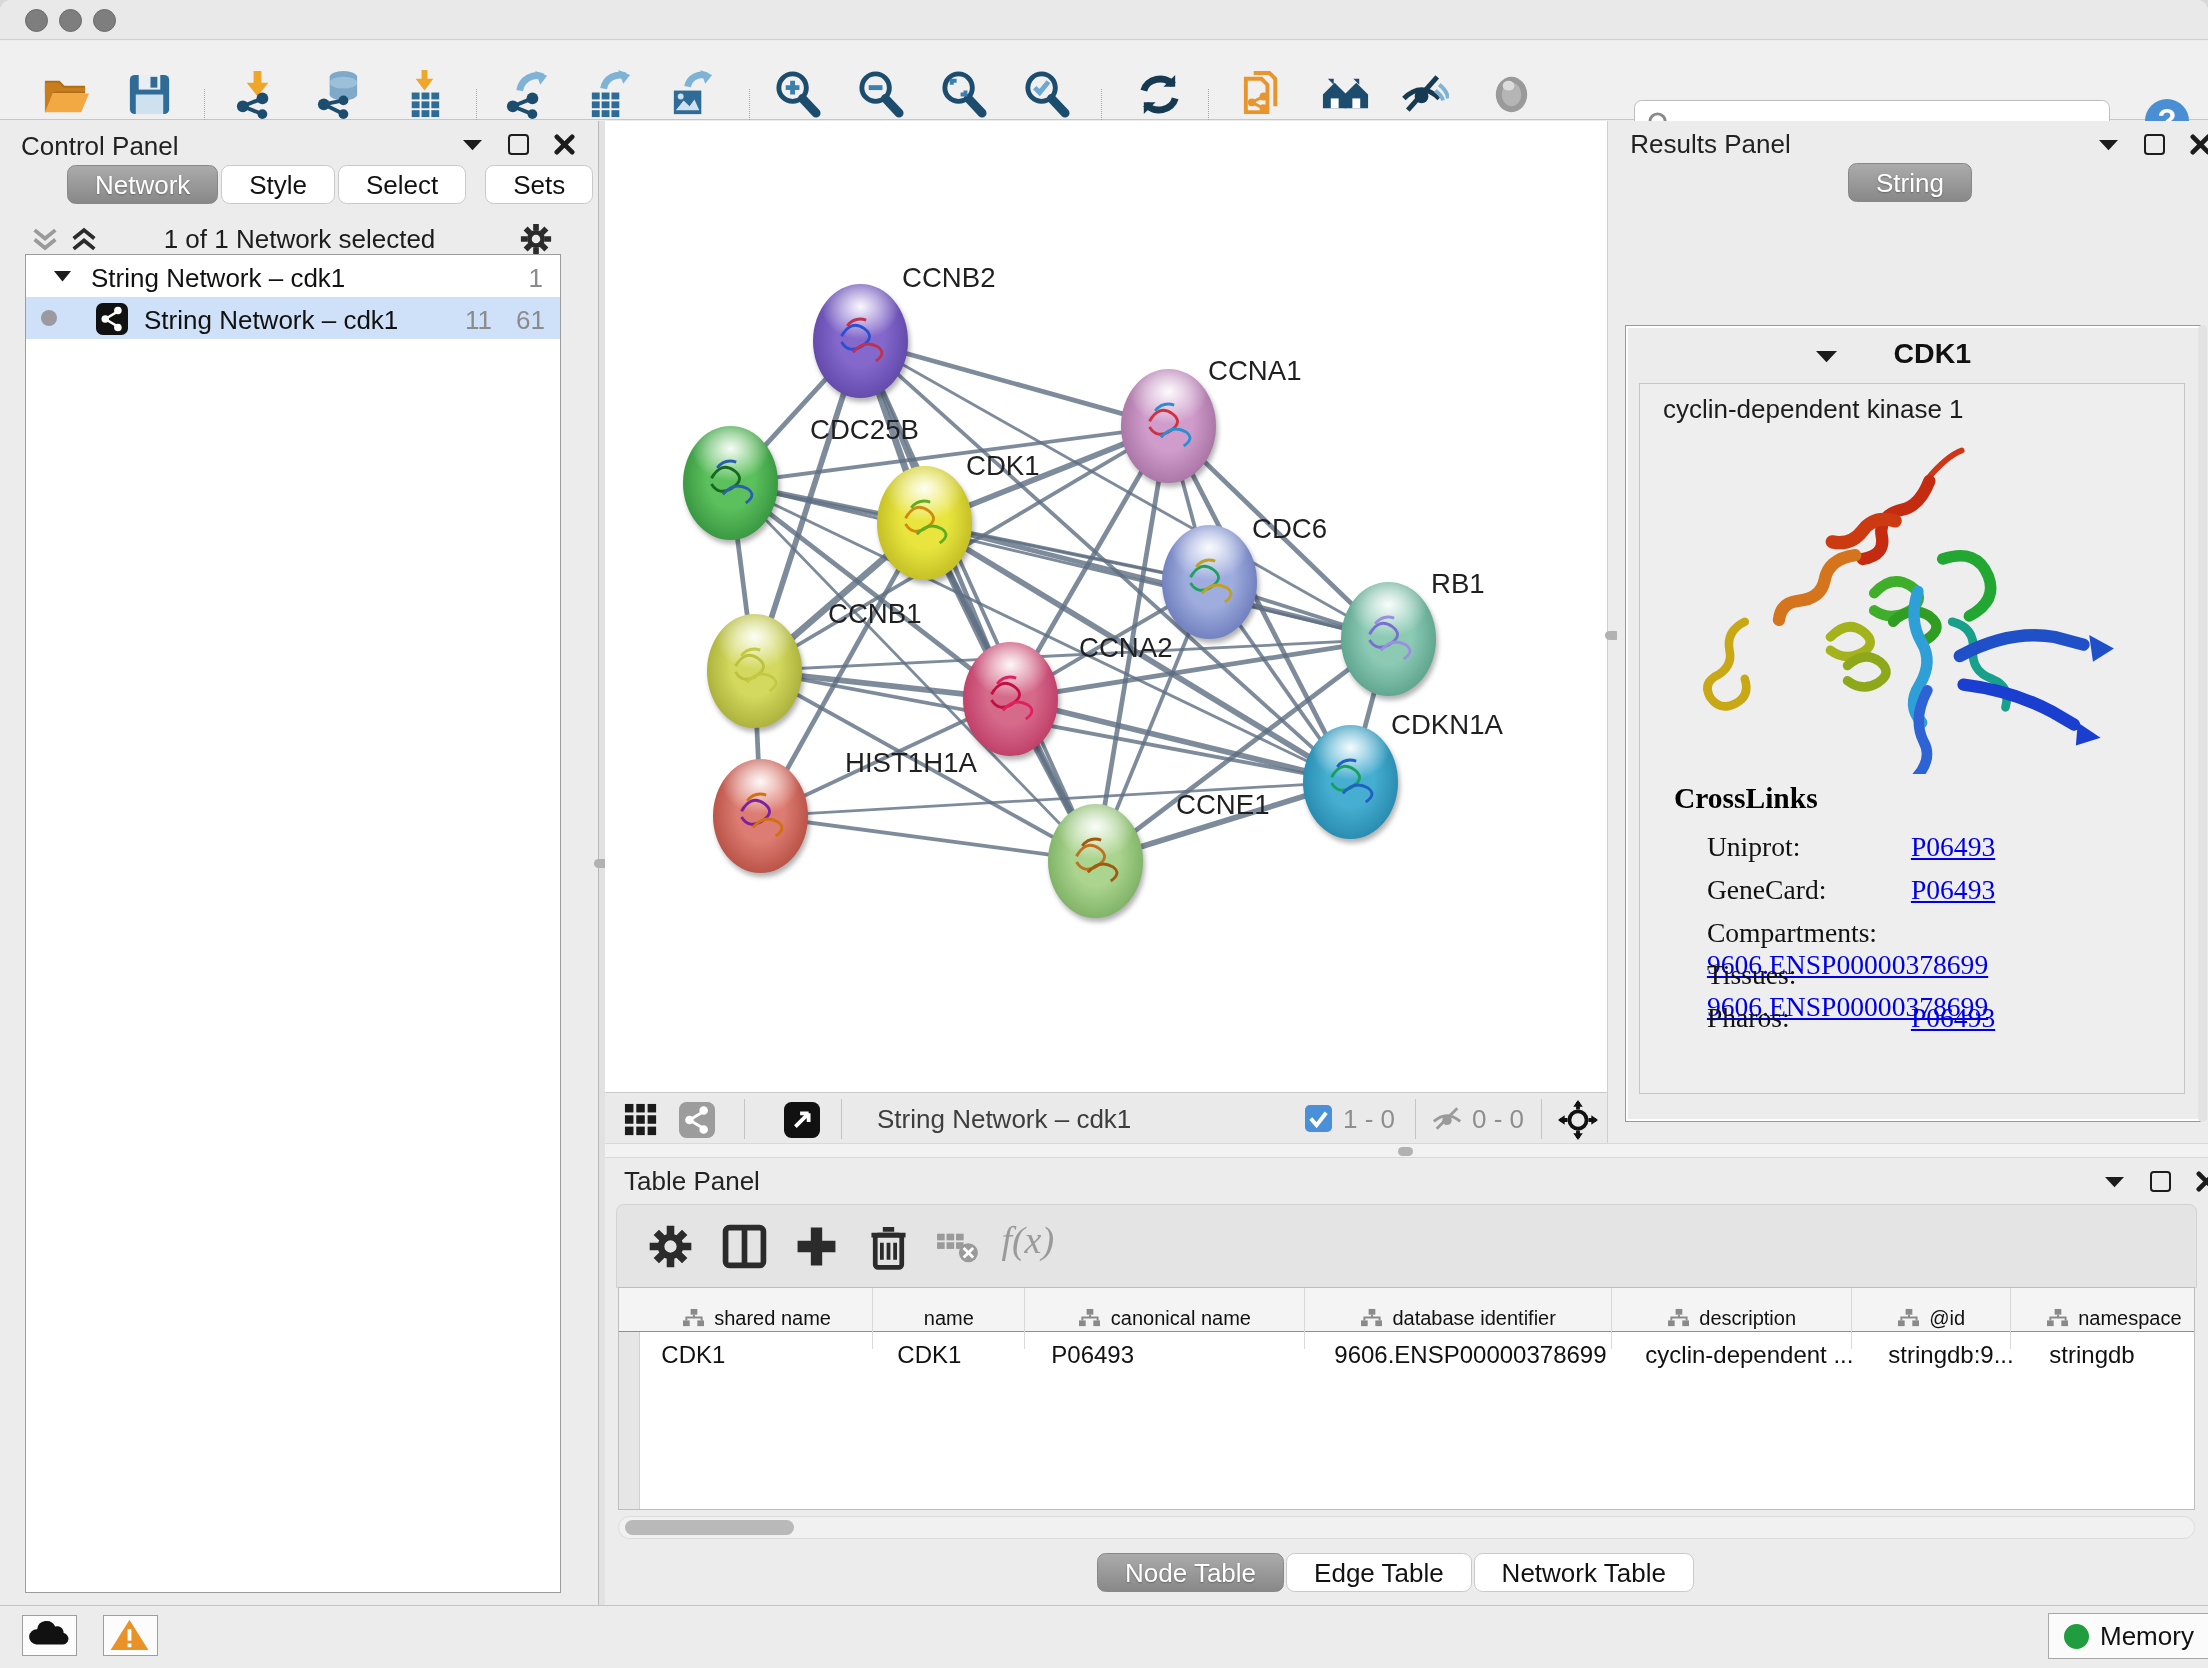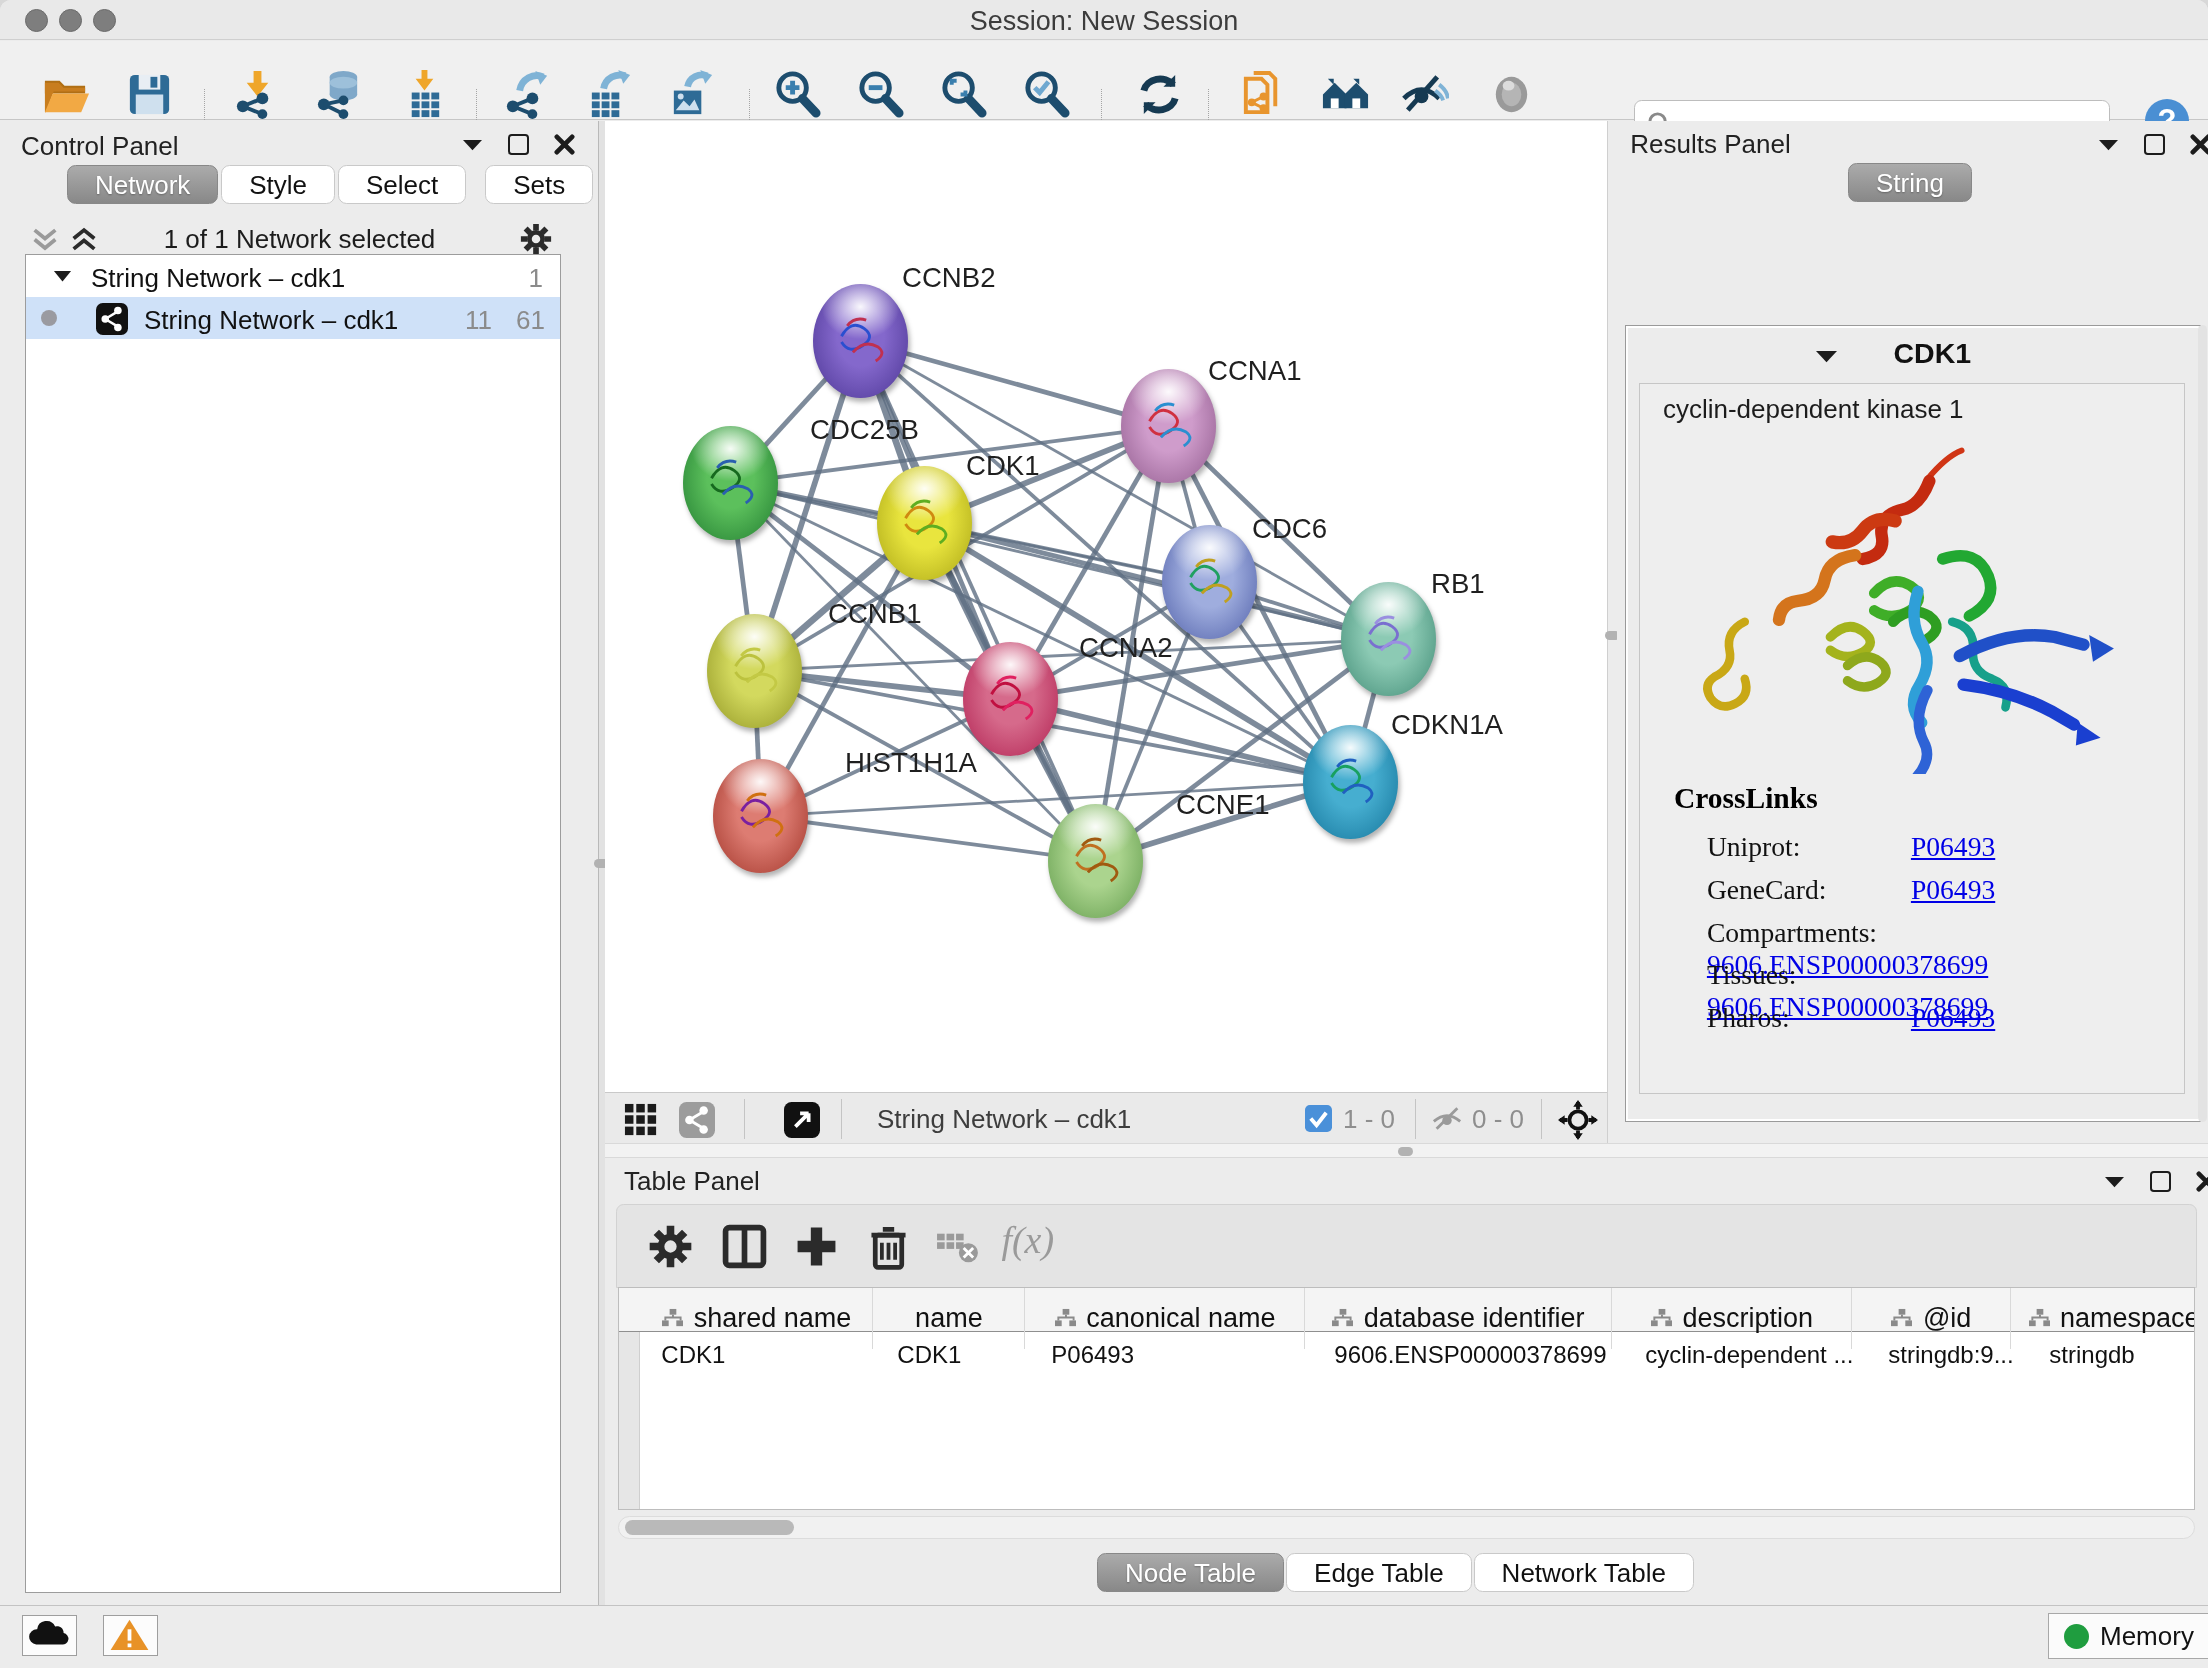--- a/index.html
+++ b/index.html
@@ -97,21 +97,21 @@
   #table-panel { position:absolute; left:605px; top:1158px; width:1604px; height:447px; background:#ececec; }
   #tp-title { position:absolute; left:19px; top:7.6px; }
   #tp-toolstrip { position:absolute; left:11.4px; top:46px; width:1581px; height:84px; background:#e4e4e4;
                   border:1px solid #d2d2d2; border-radius:7.6px 7.6px 0 0; }
   .tp-icon { position:absolute; top:15px; width:53px; height:53px; cursor:pointer; }
   #tp-table { position:absolute; left:13.3px; top:129px; width:1577px; height:223px; background:#fff;
               border:1px solid #bdbdbd; overflow:hidden; }
   #tp-header { position:absolute; left:0; top:0; height:44px; width:1598px; background:#f4f4f4;
                border-bottom:1.9px solid #8f8f8f; display:flex; }
   .th { position:relative; height:61px; border-right:1px solid #d9d9d9; display:flex; align-items:center;
-        justify-content:center; gap:9.5px; font-size:27px; color:#111; overflow:hidden; white-space:nowrap; cursor:pointer; }
+        justify-content:center; gap:9.5px; font-size:20px; color:#111; overflow:hidden; white-space:nowrap; cursor:pointer; }
   #tp-gutter { position:absolute; left:0; top:0; width:21px; height:223px; background:#e6e6e6; border-right:1px solid #cfcfcf; }
   #tp-row { position:absolute; left:21px; top:46px; height:42px; display:flex; cursor:pointer; }
   .td { font-size:24px; color:#111; padding-left:21px; white-space:nowrap; overflow:hidden; line-height:42px; }
   #tp-hscroll { position:absolute; left:13.3px; top:358px; width:1577px; height:23px; background:#f1f1f1;
                 border:1px solid #dcdcdc; border-radius:11.4px; }
   #tp-thumb { position:absolute; left:5.7px; top:2.9px; width:169px; height:15px; background:#b9b9b9; border-radius:7.6px; cursor:pointer; }
   #tp-tabs { position:absolute; left:492px; top:395px; }
 
   
   #statusbar { position:absolute; left:0; top:1605px; width:2208px; height:63px; background:#ececec;
@@ -124,21 +124,20 @@
 </style>
 </head>
 <body>
 
 <div id="window">
 
   <div id="titlebar">
     <div class="tl" style="left:25px"></div>
     <div class="tl" style="left:59px"></div>
     <div class="tl" style="left:93px"></div>
-    <div id="win-title">Session: New Session</div>
   </div>
 
   <div id="toolbar">
     <div class="tb-icon" style="left:40px">
       <svg viewBox="0 0 52 52">
           <path d="M5 12h15l5 5h21v8H5z" fill="#b06f14"></path>
           <path d="M5 44V14h14l5 5h22v4H14L6 44z" fill="#c87d1e"></path>
           <path d="M13 25h37l-8 19H5z" fill="#f2a944"></path>
         </svg>
     </div>

